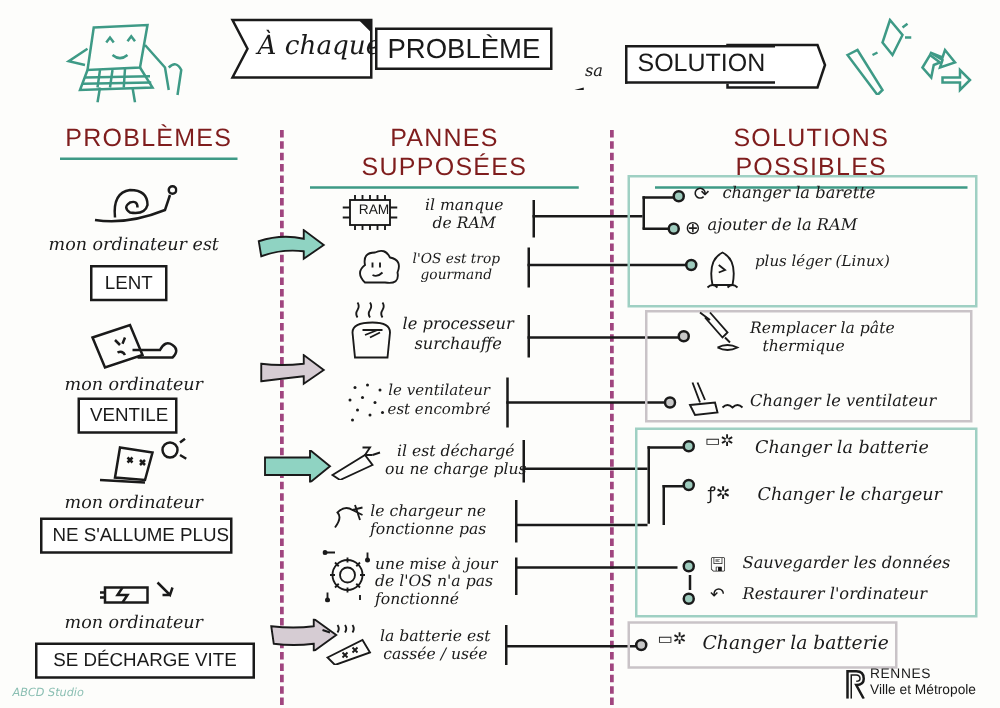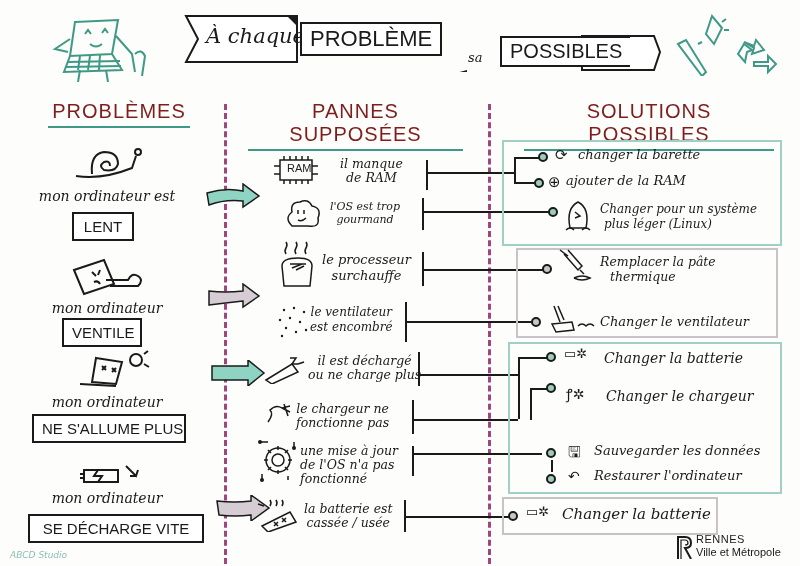--- a/index.html
+++ b/index.html
@@ -47,21 +47,21 @@
 <div class="abs" style="left:182px;top:12px;width:480px;height:60px;">
   <svg class="abs" style="left:0;top:0" width="480" height="60" viewBox="0 0 480 60">
     <path d="M4 4 L115 4 L115 50 L4 50 L16 27 Z" fill="#fff" stroke="#1a1a1a" stroke-width="2"></path>
     <path d="M400 24 L472 24 L478 40 L472 58 L400 58 Z" fill="#fff" stroke="#1a1a1a" stroke-width="2"></path>
     <path d="M105 4 L115 4 L115 14 Z" fill="#1a1a1a"></path>
     <path d="M270 62 L285 58 L285 64 Z" fill="#1a1a1a"></path>
   </svg>
   <span class="abs hand" style="left:24px;top:12px;font-size:21px;">À chaque</span>
   <span class="abs banner-part" style="left:118px;top:10px;">PROBLÈME</span>
   <span class="abs hand" style="left:286px;top:38px;font-size:13px;">sa</span>
-  <span class="abs banner-part" style="left:318px;top:24px;font-size:20px;border-right:none;">POSSIBLES</span>
+  <span class="abs banner-part" style="left:318px;top:24px;font-size:20px;border-right:none;">SOLUTION</span>
 </div>
 
 <div class="abs" style="left:676px;top:14px;width:110px;height:62px;">
   <svg width="110" height="62" viewBox="0 0 110 62">
     <g fill="none" stroke="#3e9a86" stroke-width="2">
       <path d="M2 30 L10 26 L30 58 L26 62 Z"></path>
       <path d="M36 2 L30 20 L38 30 L46 14 Z"></path>
       <path d="M46 8 l4 -3 M48 16 l5 0 M26 28 l-4 2"></path>
       <path d="M68 28 l10 4 l2 -6 l8 10 l-12 4 l2 -6 Z"></path>
       <path d="M62 40 l6 -10 l8 6 l-5 2 l-2 10 Z"></path>
@@ -299,21 +299,20 @@
 <div class="abs" style="left:564px;top:198px;">
   <svg width="28" height="34" viewBox="0 0 28 34">
       <g fill="none" stroke="#1a1a1a" stroke-width="1.5">
         <path d="M6 30 Q2 10 14 4 Q26 10 22 30 Z"></path>
         <path d="M11 14 l5 4 l-5 2"></path>
         <path d="M2 32 q4 -4 8 0 M18 32 q4 -4 8 0"></path>
       </g>
     </svg>
 </div>
 <div class="abs hand sol" style="left:600px;top:202px;font-size:12px;line-height:15px;">
-  <div>Changer pour un système</div>
     <div style="padding-left:4px;">plus léger (Linux)</div>
 </div>
 
 <div class="abs dot grey" style="left:542px;top:264px;"></div>
 <div class="abs" style="left:556px;top:248px;">
   <svg width="40" height="36" viewBox="0 0 40 36">
       <g fill="none" stroke="#1a1a1a" stroke-width="1.5">
         <path d="M4 2 l8 6 M8 6 L22 22 L26 18 L12 2"></path>
         <path d="M24 22 l4 4"></path>
         <path d="M18 30 q8 -4 16 0 q-8 4 -16 0"></path>

